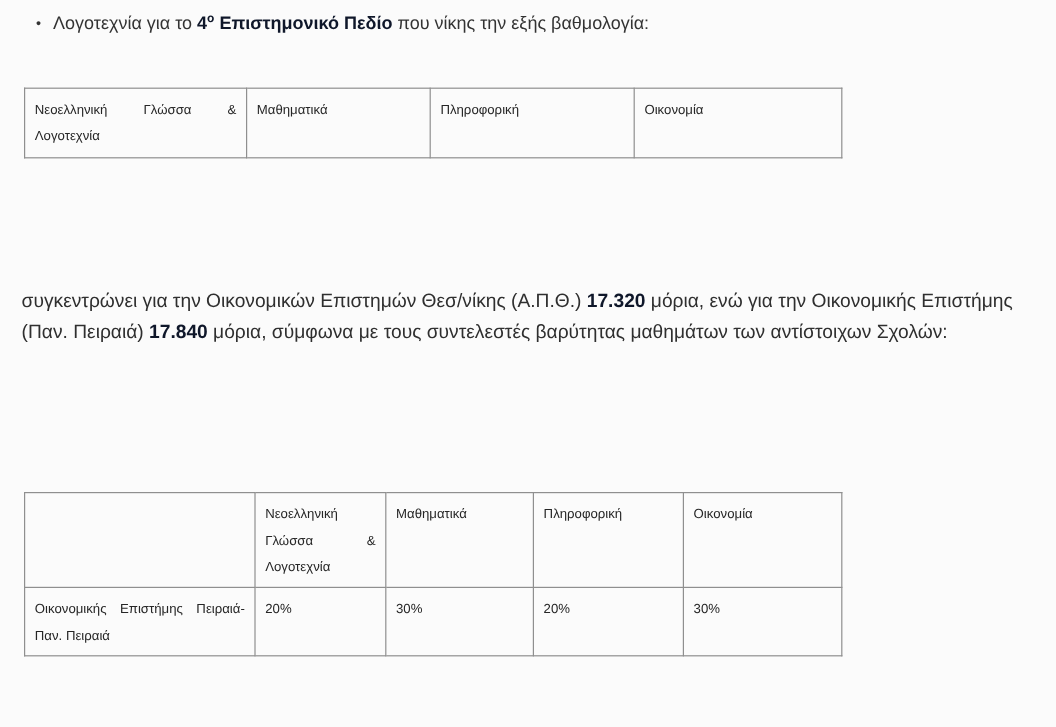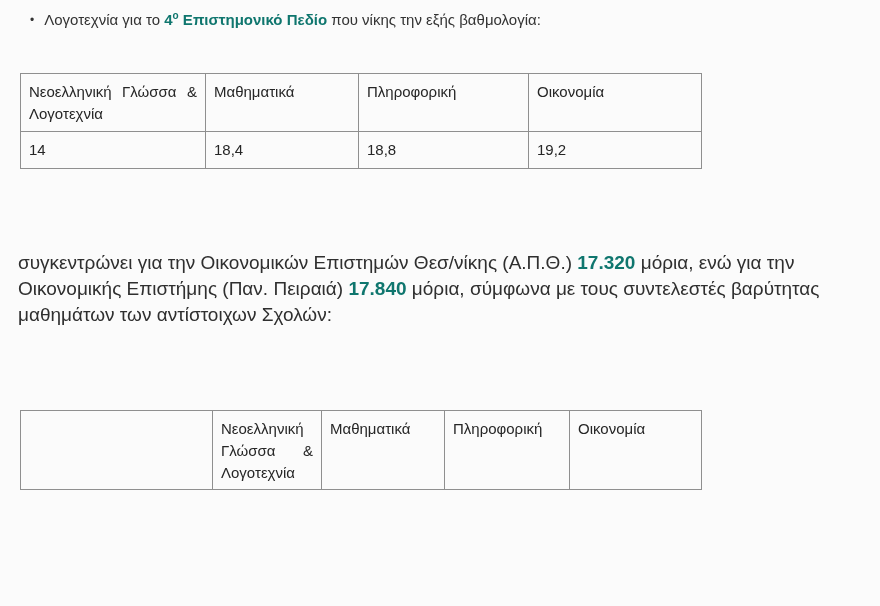--- a/index.html
+++ b/index.html
@@ -13,46 +13,46 @@
     overflow: hidden;
   }
   .bullet-row {
     position: absolute; left: 30px; top: 9px;
     font-size: 15px; line-height: 21px; color: #333;
   }
   .bullet {
     display: inline-block; margin-right: 10px;
     font-size: 12px; vertical-align: 1px; color: #333;
   }
-  b, .bold { font-weight: bold; color: #0f766e; }
+  b, .bold { font-weight: bold; color: #0f172a; }
   sup { font-size: 10px; line-height: 0; }
   table {
     border-collapse: collapse; table-layout: fixed;
     position: absolute; left: 20px;
   }
   .t1 { top: 73px;  width: 681px; }
   .t2 { top: 410px; width: 681px; }
   td {
     border: 1px solid #8f8f8f;
     vertical-align: top;
     padding: 7px 8px 5px 8px;
-    font-size: 15px; line-height: 22px;
+    font-size: 11px; line-height: 22px;
     box-sizing: border-box;
     color: #262626;
     overflow: hidden;
   }
   .justify { text-align: justify; }
   .t1 tr.hdr td { height: 58px; }
   .t1 tr.val td { height: 37px; }
   .t2 tr.hdr td { height: 78px; }
   .t2 tr.r1 td  { height: 55px; }
   .t2 tr.r2 td  { height: 53px; }
   .para {
-    position: absolute; left: 18px; top: 250px; width: 849px;
-    margin: 0; font-size: 19px; line-height: 26px; color: #2f2f2f;
+    position: absolute; left: 18px; top: 239px; width: 849px;
+    margin: 0; font-size: 16px; line-height: 26px; color: #2f2f2f;
   }
 </style>
 </head>
 <body>
 
 <div>
 
   <div class="bullet-row">
     <span class="bullet">•</span><span><span>Λογοτεχνία για το </span><b><span>4</span><sup>ο</sup><span> Επιστημονικό Πεδίο</span></b><span> που νίκης την εξής βαθμολογία:</span></span>
   </div>
@@ -64,26 +64,20 @@
         <col style="width:170px">
         <col style="width:173px">
     </colgroup>
     <tbody>
       <tr class="hdr">
         <td class="justify">Νεοελληνική Γλώσσα &amp; Λογοτεχνία</td>
         <td>Μαθηματικά</td>
         <td>Πληροφορική</td>
         <td>Οικονομία</td>
       </tr>
-      <tr class="val">
-        <td>14</td>
-        <td>18,4</td>
-        <td>18,8</td>
-        <td>19,2</td>
-      </tr>
     </tbody>
   </table>
 
   <p class="para"><span>συγκεντρώνει για την Οικονομικών Επιστημών Θεσ/νίκης (Α.Π.Θ.) </span><b>17.320</b><span> μόρια, ενώ για την Οικονομικής Επιστήμης (Παν. Πειραιά) </span><b>17.840</b><span> μόρια, σύμφωνα με τους συντελεστές βαρύτητας μαθημάτων των αντίστοιχων Σχολών:</span></p>
 
   <table class="t2">
     <colgroup>
       <col style="width:192px">
         <col style="width:109px">
         <col style="width:123px">
@@ -91,16 +85,23 @@
         <col style="width:132px">
     </colgroup>
     <tbody>
       <tr class="hdr">
         <td></td>
         <td class="justify">Νεοελληνική Γλώσσα &amp; Λογοτεχνία</td>
         <td>Μαθηματικά</td>
         <td>Πληροφορική</td>
         <td>Οικονομία</td>
       </tr>
+      <tr class="r2">
+        <td class="justify">Οικονομικής Επιστήμης Πειραιά-Παν. Πειραιά</td>
+        <td>20%</td>
+        <td>30%</td>
+        <td>20%</td>
+        <td>30%</td>
+      </tr>
     </tbody>
   </table>
 
 </div>
 
 </body></html>

